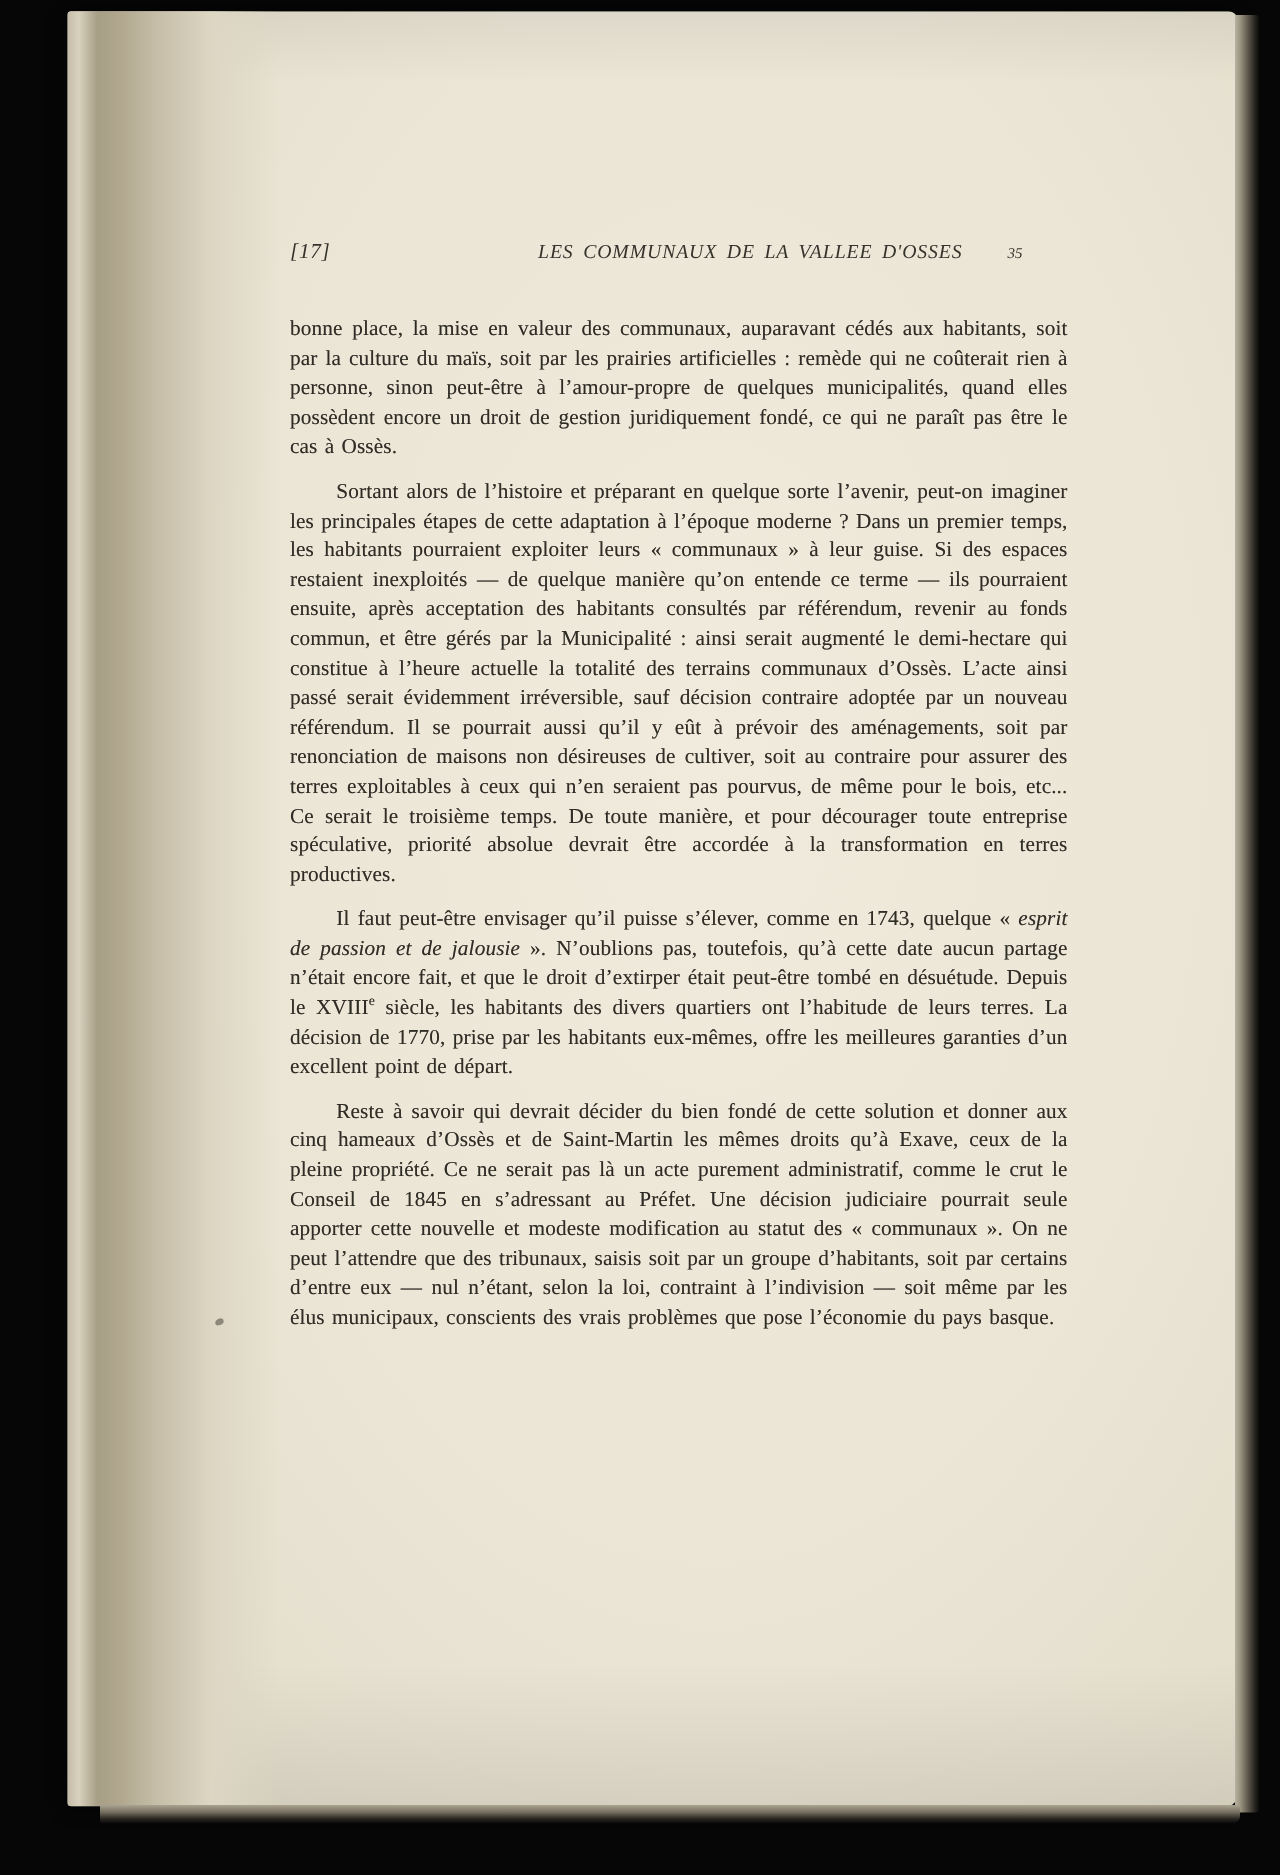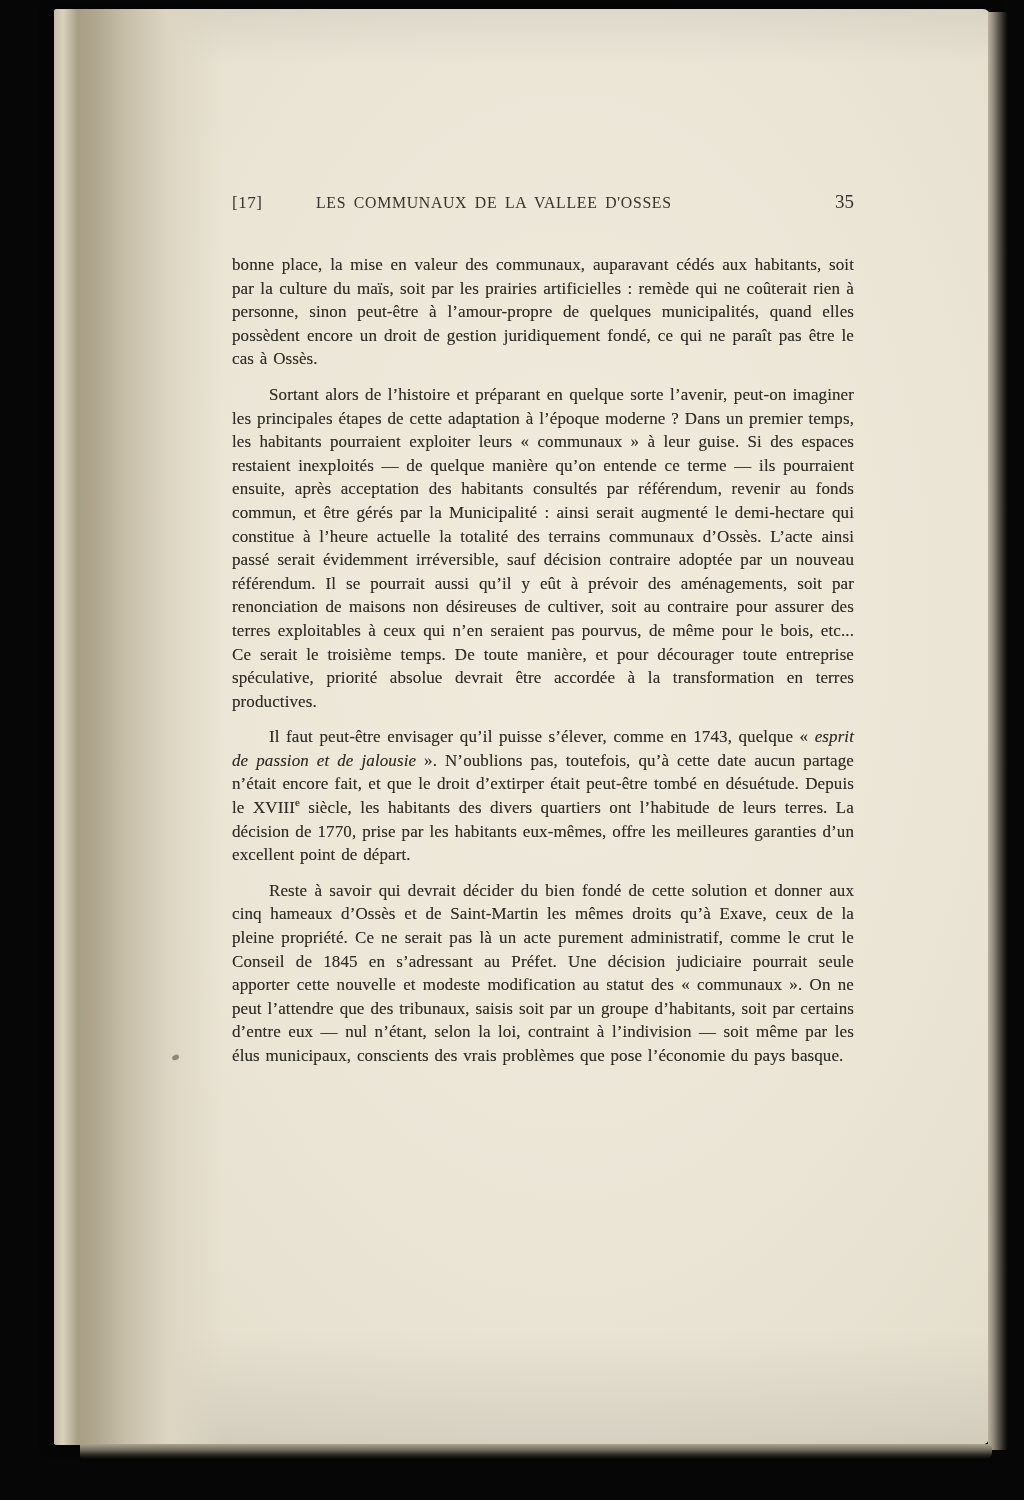--- a/index.html
+++ b/index.html
@@ -62,24 +62,25 @@
   .content {
     position: absolute;
     left: 178px; top: 182px;
     width: 622px;
     color: var(--ink, #2f2c26);
   }
   .header {
     display: flex;
     align-items: baseline;
     color: #36332c;
+    font-style: italic;
   }
   .header .section { width: 84px; font-size: 17px; letter-spacing: 0.5px; }
-  .header .title  { flex: 1; text-align: left; font-size: 15.8px; letter-spacing: 0.7px; word-spacing: 3px; }
-  .header .pagenum { width: 84px; text-align: right; font-size: 19px; }
+  .header .title  { flex: 1; text-align: right; font-size: 15.8px; letter-spacing: 0.7px; word-spacing: 3px; }
+  .header .pagenum { width: 84px; text-align: center; font-size: 12px; }
   .body {
     margin-top: 40px;
     font-size: 17px;
     line-height: 23.6px;
     text-align: justify;
     word-spacing: 1.4px;
     letter-spacing: 0.1px;
     color: var(--ink, #2f2c26);
     text-shadow: 0 0 0.4px rgba(47,44,38,0.45);
   }

